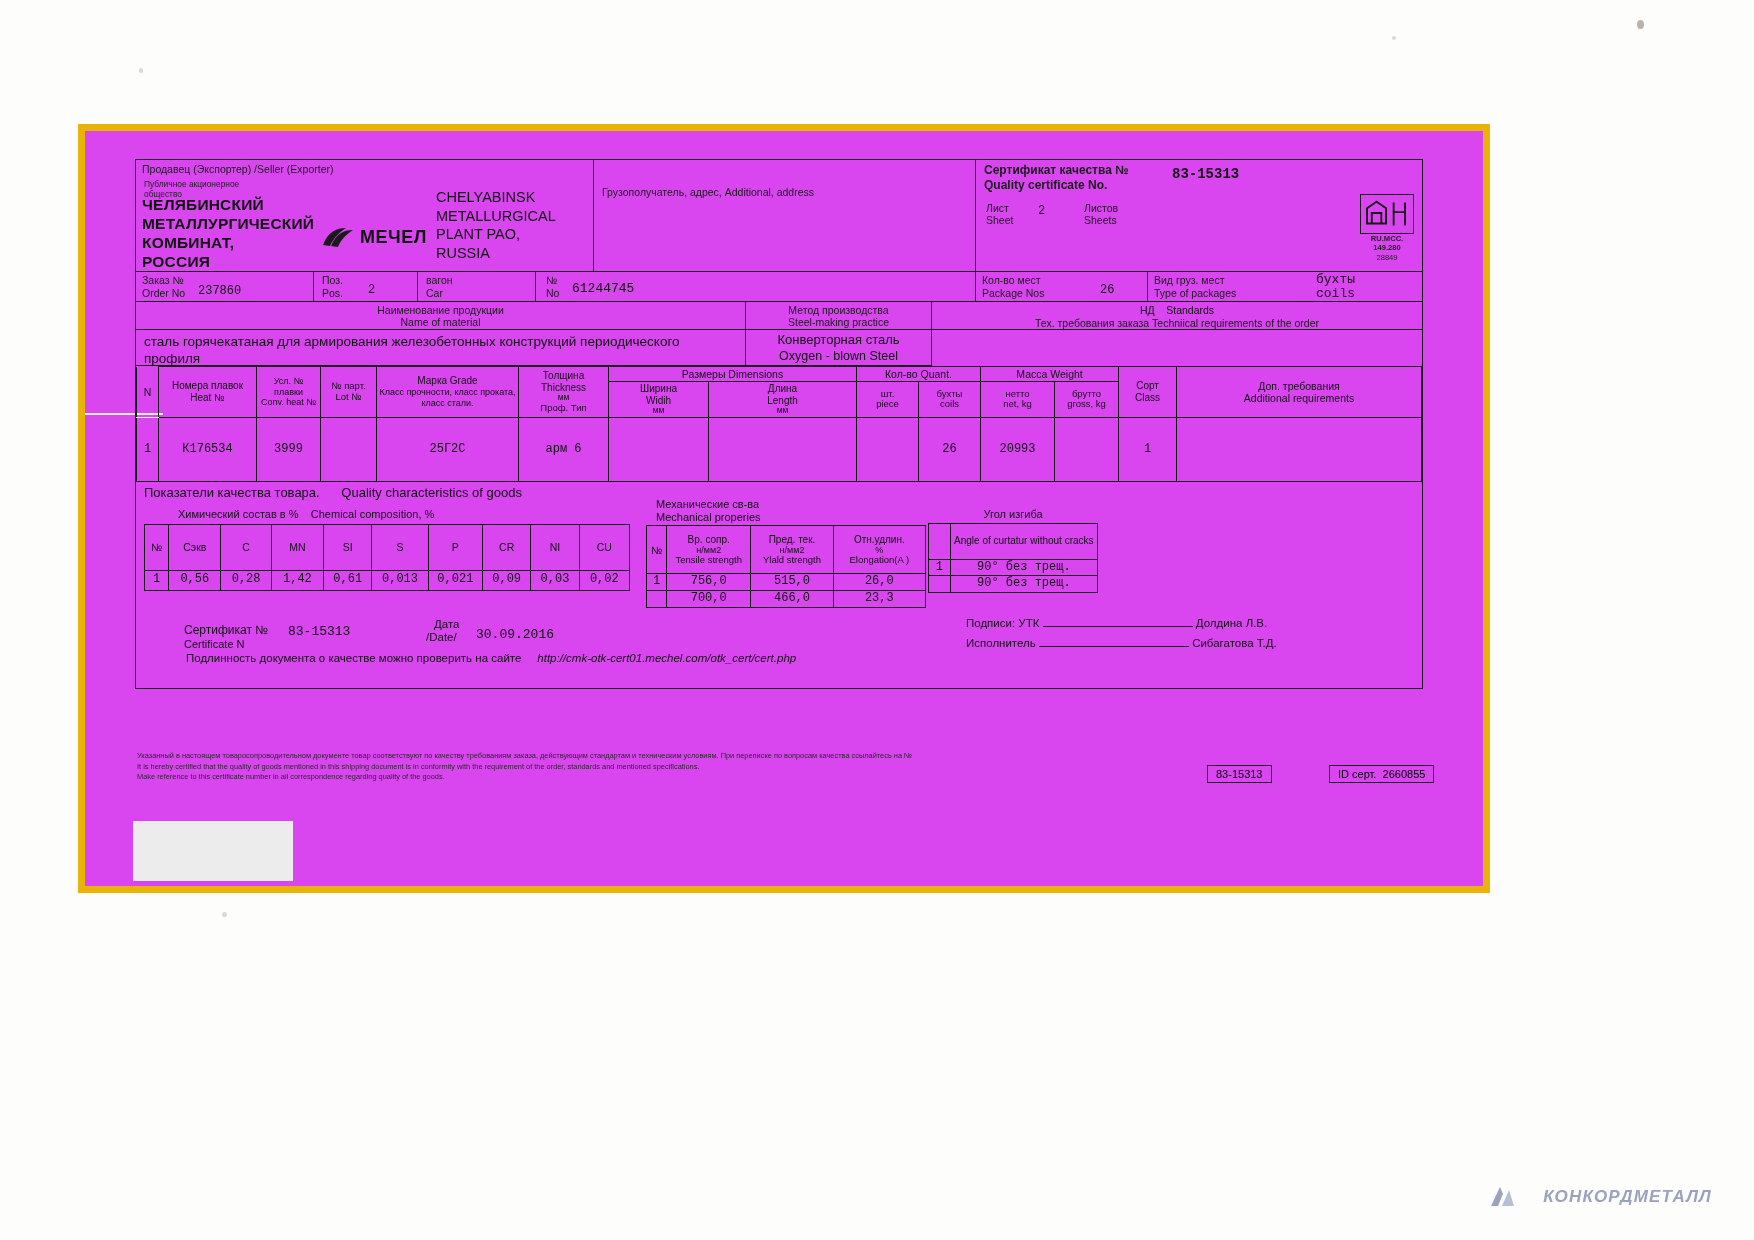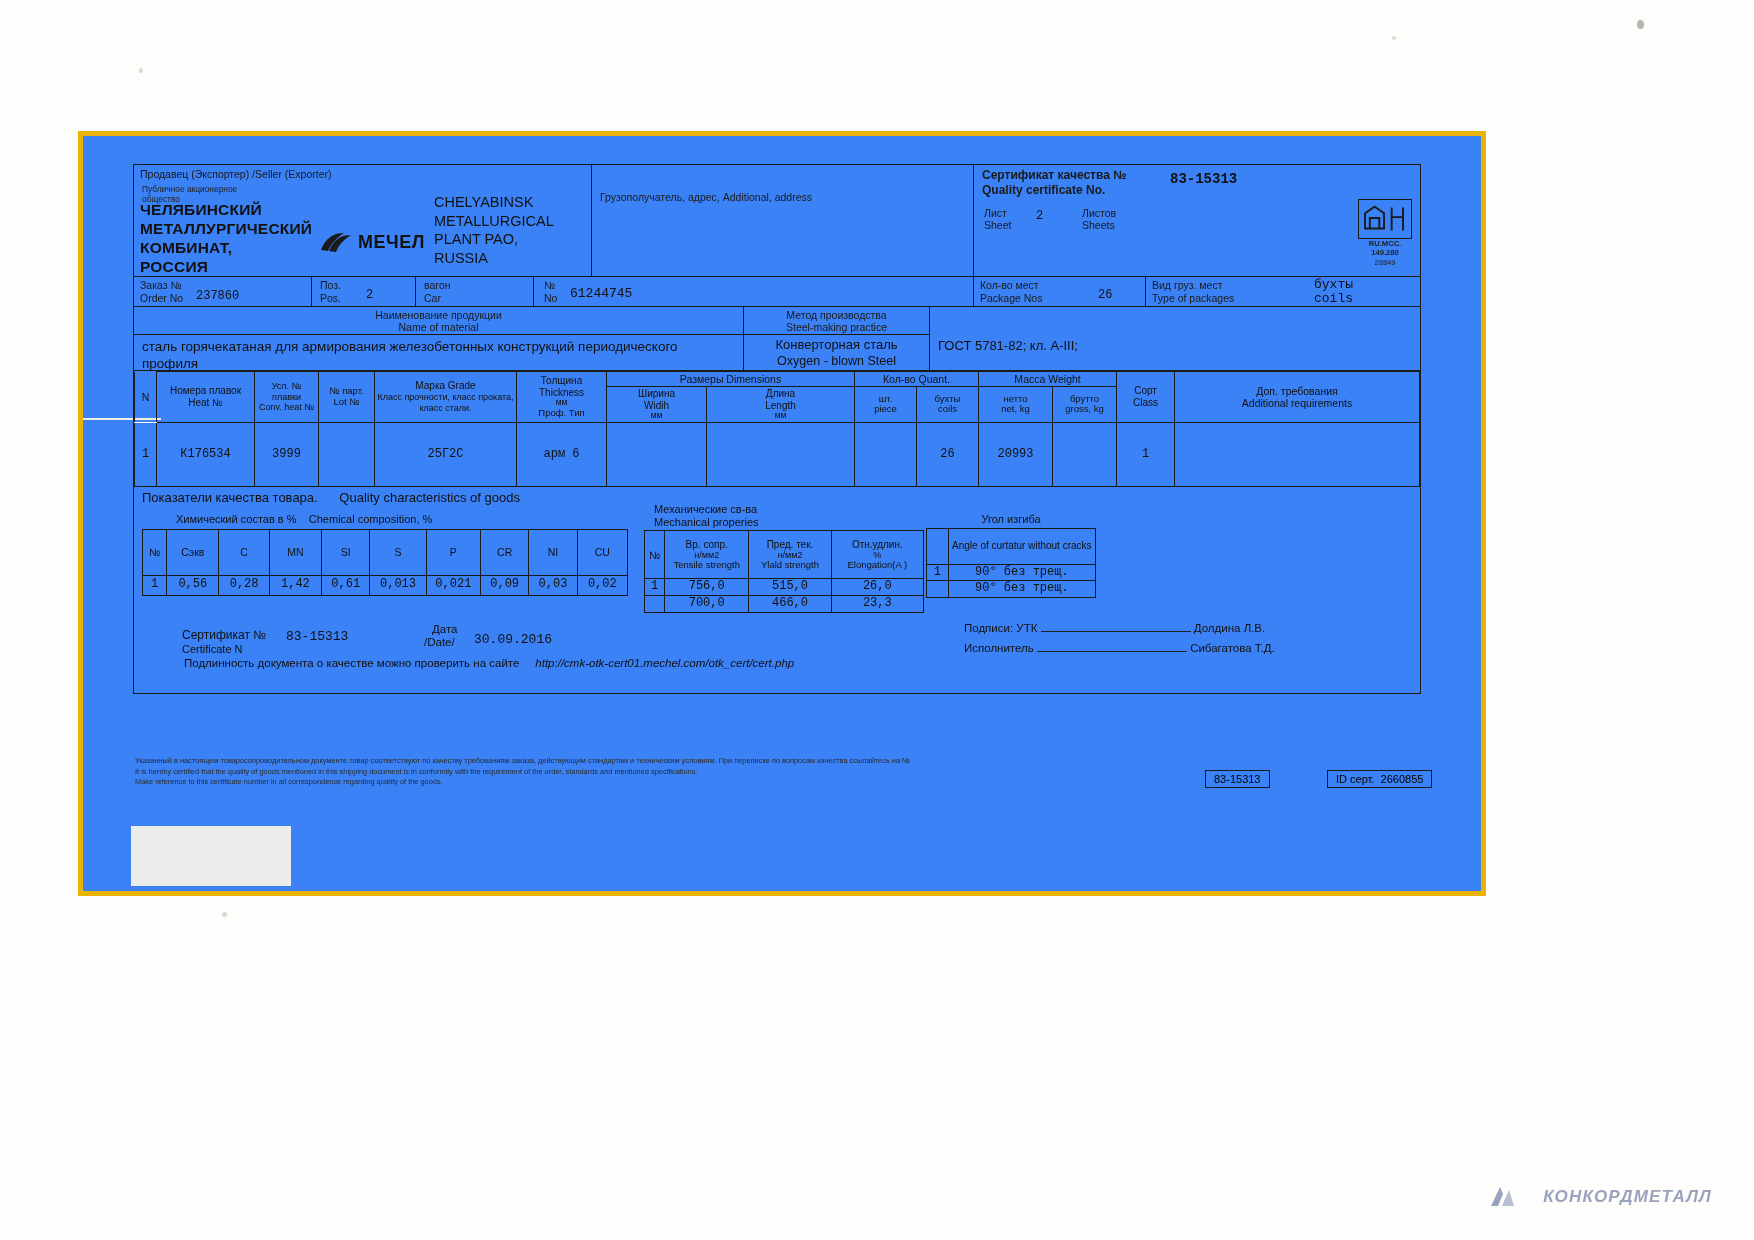--- a/index.html
+++ b/index.html
@@ -18,24 +18,24 @@
   #scan {
     position: absolute;
     left: 0; top: 0;
     width: 1754px; height: 1240px;
     background: #fdfdfb;
   }
   .specks { position:absolute; background:#d9d9d2; border-radius:50%; }
   
   #sheet {
     position: absolute;
-    left: 78px; top: 131px;
+    left: 78px; top: 124px;
     width: 1398px; height: 755px;
-    background: #3b82f6;
-    border: 5px solid #eab308;
+    background: #d946ef;
+    border: 7px solid #eab308;
     box-shadow: 0 0 0 0 #fff;
   }
   #sheet::after{
     content:"";
     position:absolute; left:0; top:0; right:0; bottom:0;
     pointer-events:none;
   }
   
   .artefact-band{
     position:absolute; left:48px; top:690px; width:160px; height:60px;
@@ -222,30 +222,35 @@
       </div>
 
       <div class="bx bdr-b bdr-r" style="left:0;top:142px;width:610px;height:28px;">
         <div class="lbl ctr" style="position:absolute;left:0;right:0;top:2px;">Наименование продукции</div>
         <div class="lbl ctr" style="position:absolute;left:0;right:0;top:14px;">Name of material</div>
       </div>
       <div class="bx bdr-b bdr-r" style="left:610px;top:142px;width:186px;height:28px;">
         <div class="lbl ctr" style="position:absolute;left:0;right:0;top:2px;">Метод производства</div>
         <div class="lbl ctr" style="position:absolute;left:0;right:0;top:14px;">Steel-making practice</div>
       </div>
+      <div class="bx bdr-b" style="left:796px;top:142px;width:490px;height:28px;">
+        <div class="ctr" style="position:absolute;left:0;right:0;top:2px;font-size:10.5px;">
+          <span>НД</span>
+          &nbsp;&nbsp;
+          <span>Standards</span>
+        </div>
+        <div class="lbl ctr" style="position:absolute;left:0;right:0;top:15px;">Тех. требования заказа Techniical requirements of the order</div>
+      </div>
 
       <div class="bx bdr-b bdr-r" style="left:0;top:170px;width:610px;height:36px;">
         <div style="position:absolute;left:8px;top:4px;right:6px;font-size:13.5px;line-height:1.25;">сталь горячекатаная для армирования железобетонных конструкций периодического профиля</div>
       </div>
       <div class="bx bdr-b bdr-r" style="left:610px;top:170px;width:186px;height:36px;">
         <div class="ctr" style="position:absolute;left:0;right:0;top:3px;font-size:13px;">Конверторная сталь</div>
         <div class="ctr" style="position:absolute;left:0;right:0;top:19px;font-size:12.5px;">Oxygen - blown Steel</div>
-      </div>
-      <div class="bx bdr-b" style="left:796px;top:170px;width:490px;height:36px;">
-        <div style="position:absolute;left:8px;top:4px;font-size:13px;">ГОСТ 5781-82;  кл. А-III;</div>
       </div>
 
       <div class="bx" style="left:0;top:206px;width:1286px;height:116px;">
         <table class="grid" style="height:100%;table-layout:fixed;">
           <colgroup>
             <col style="width:22px">
               <col style="width:98px">
               <col style="width:64px">
               <col style="width:56px">
             <col style="width:142px">

